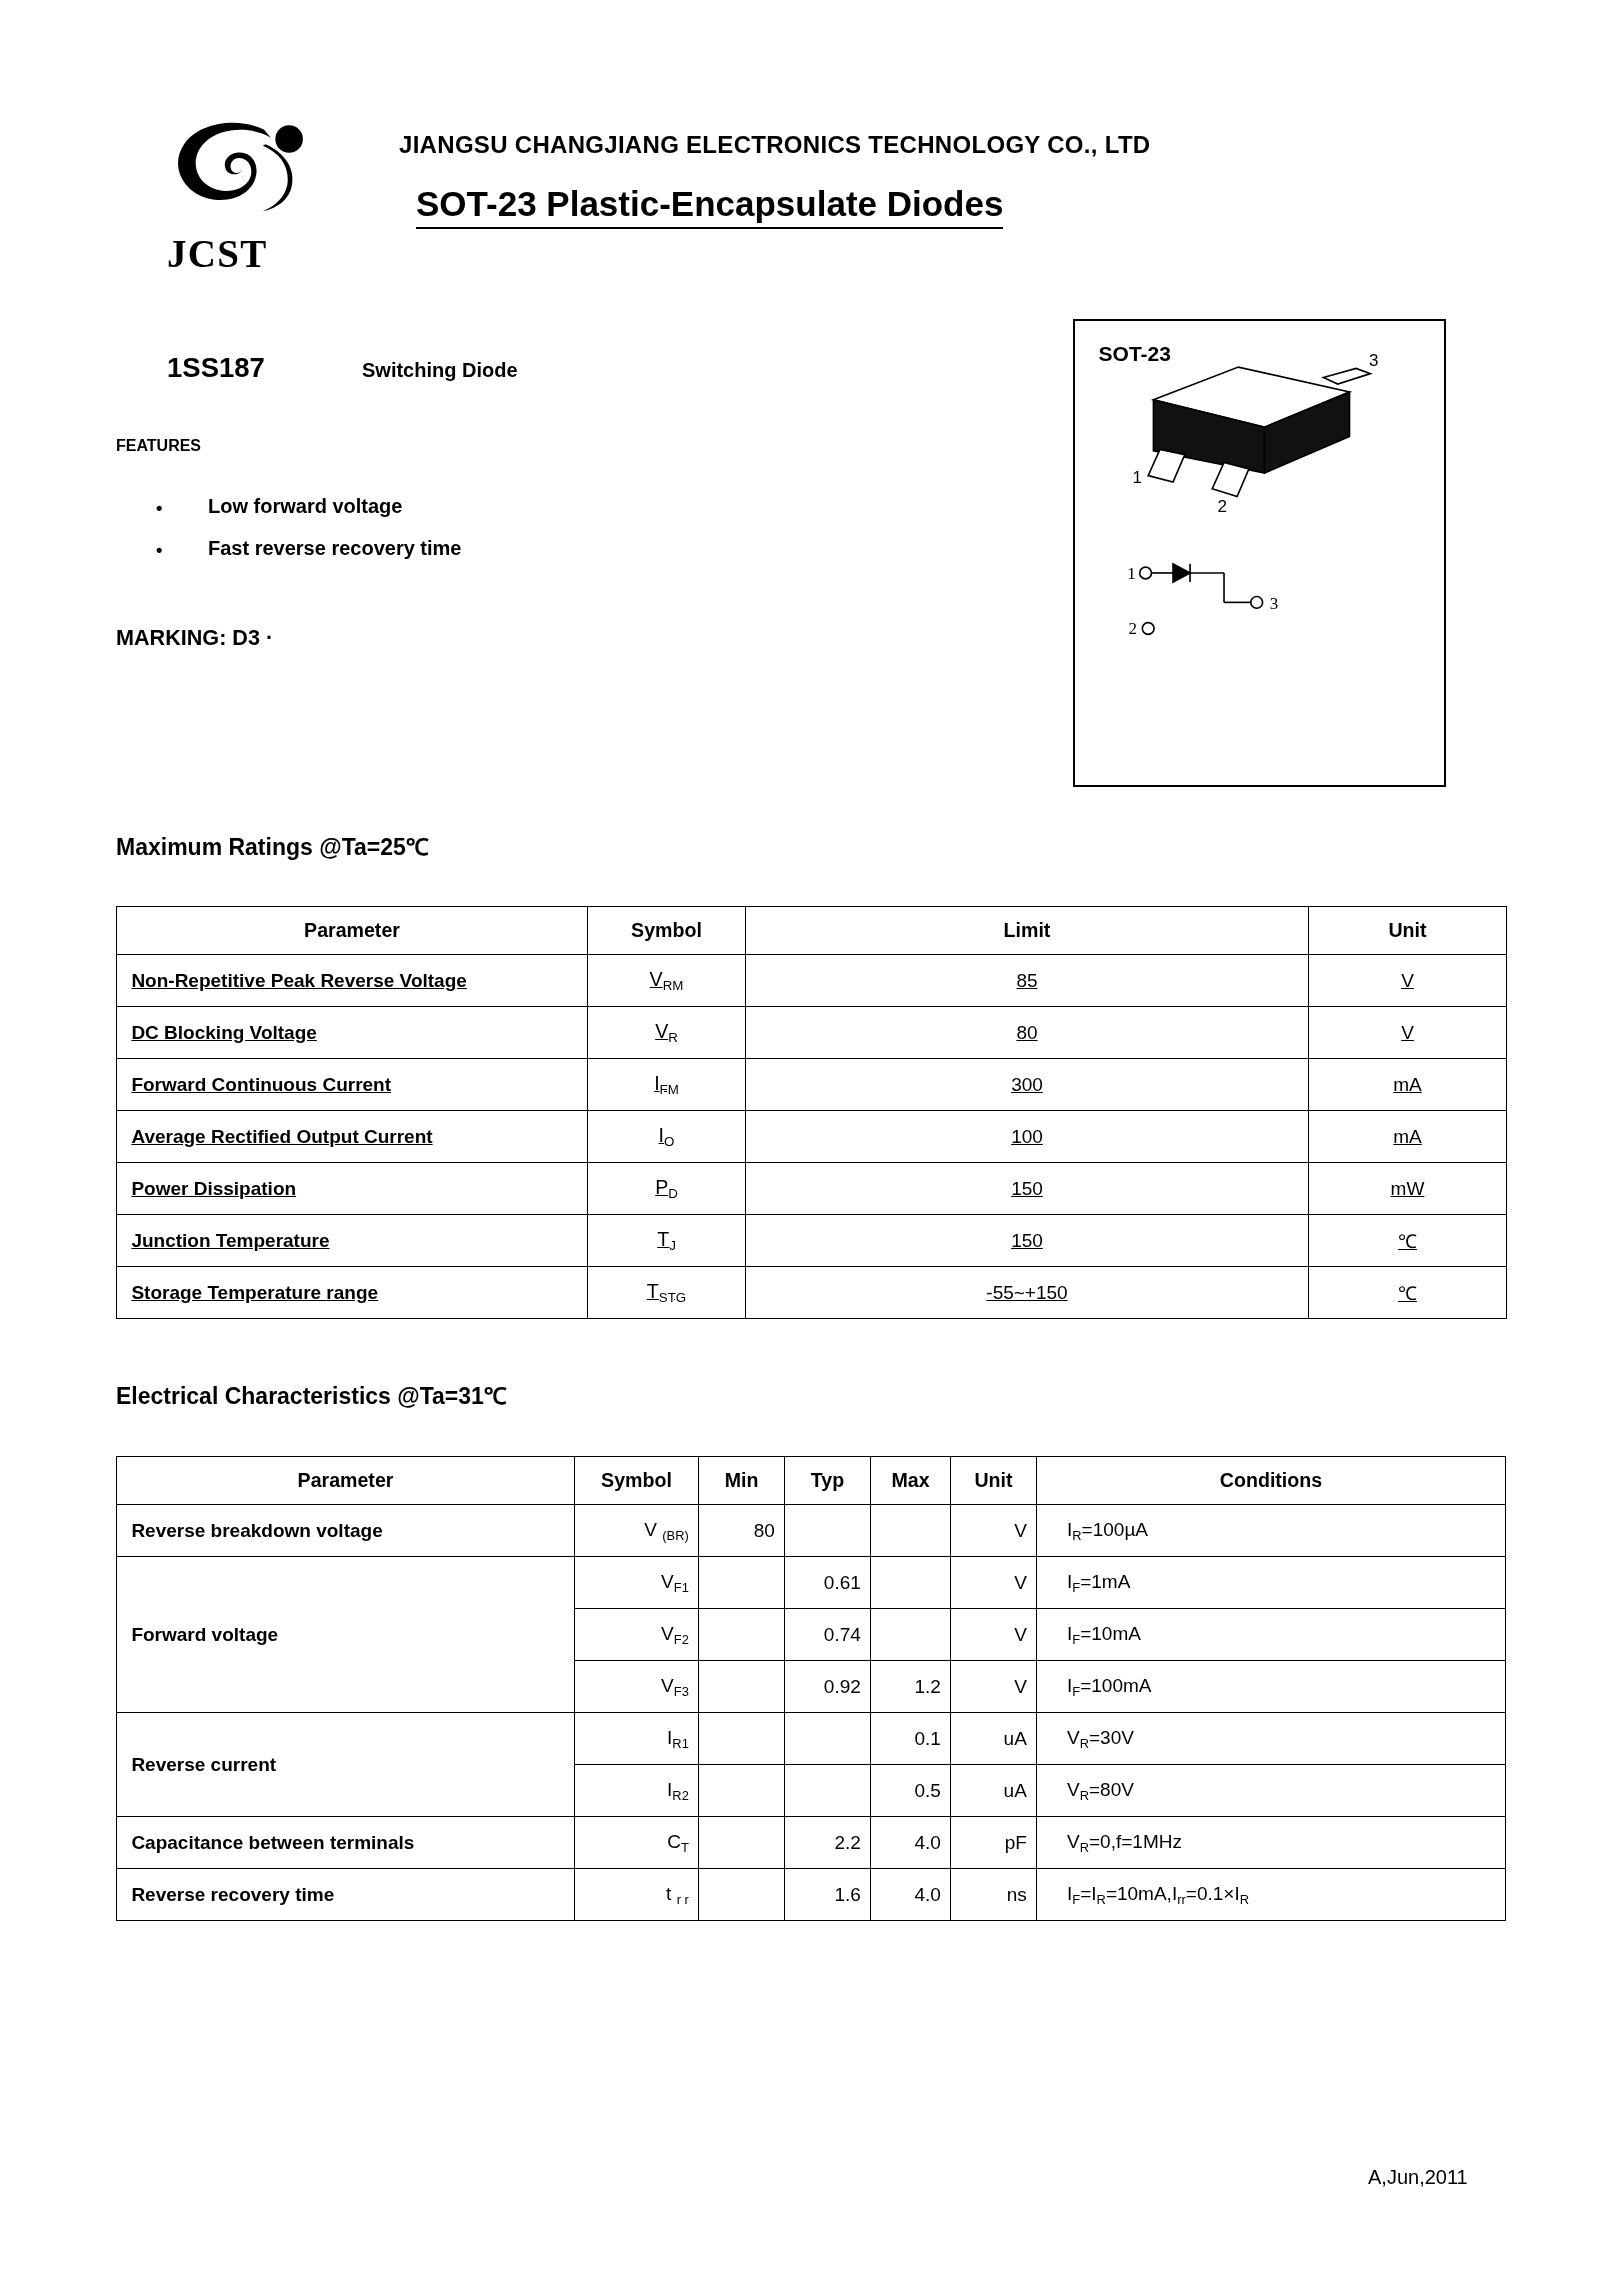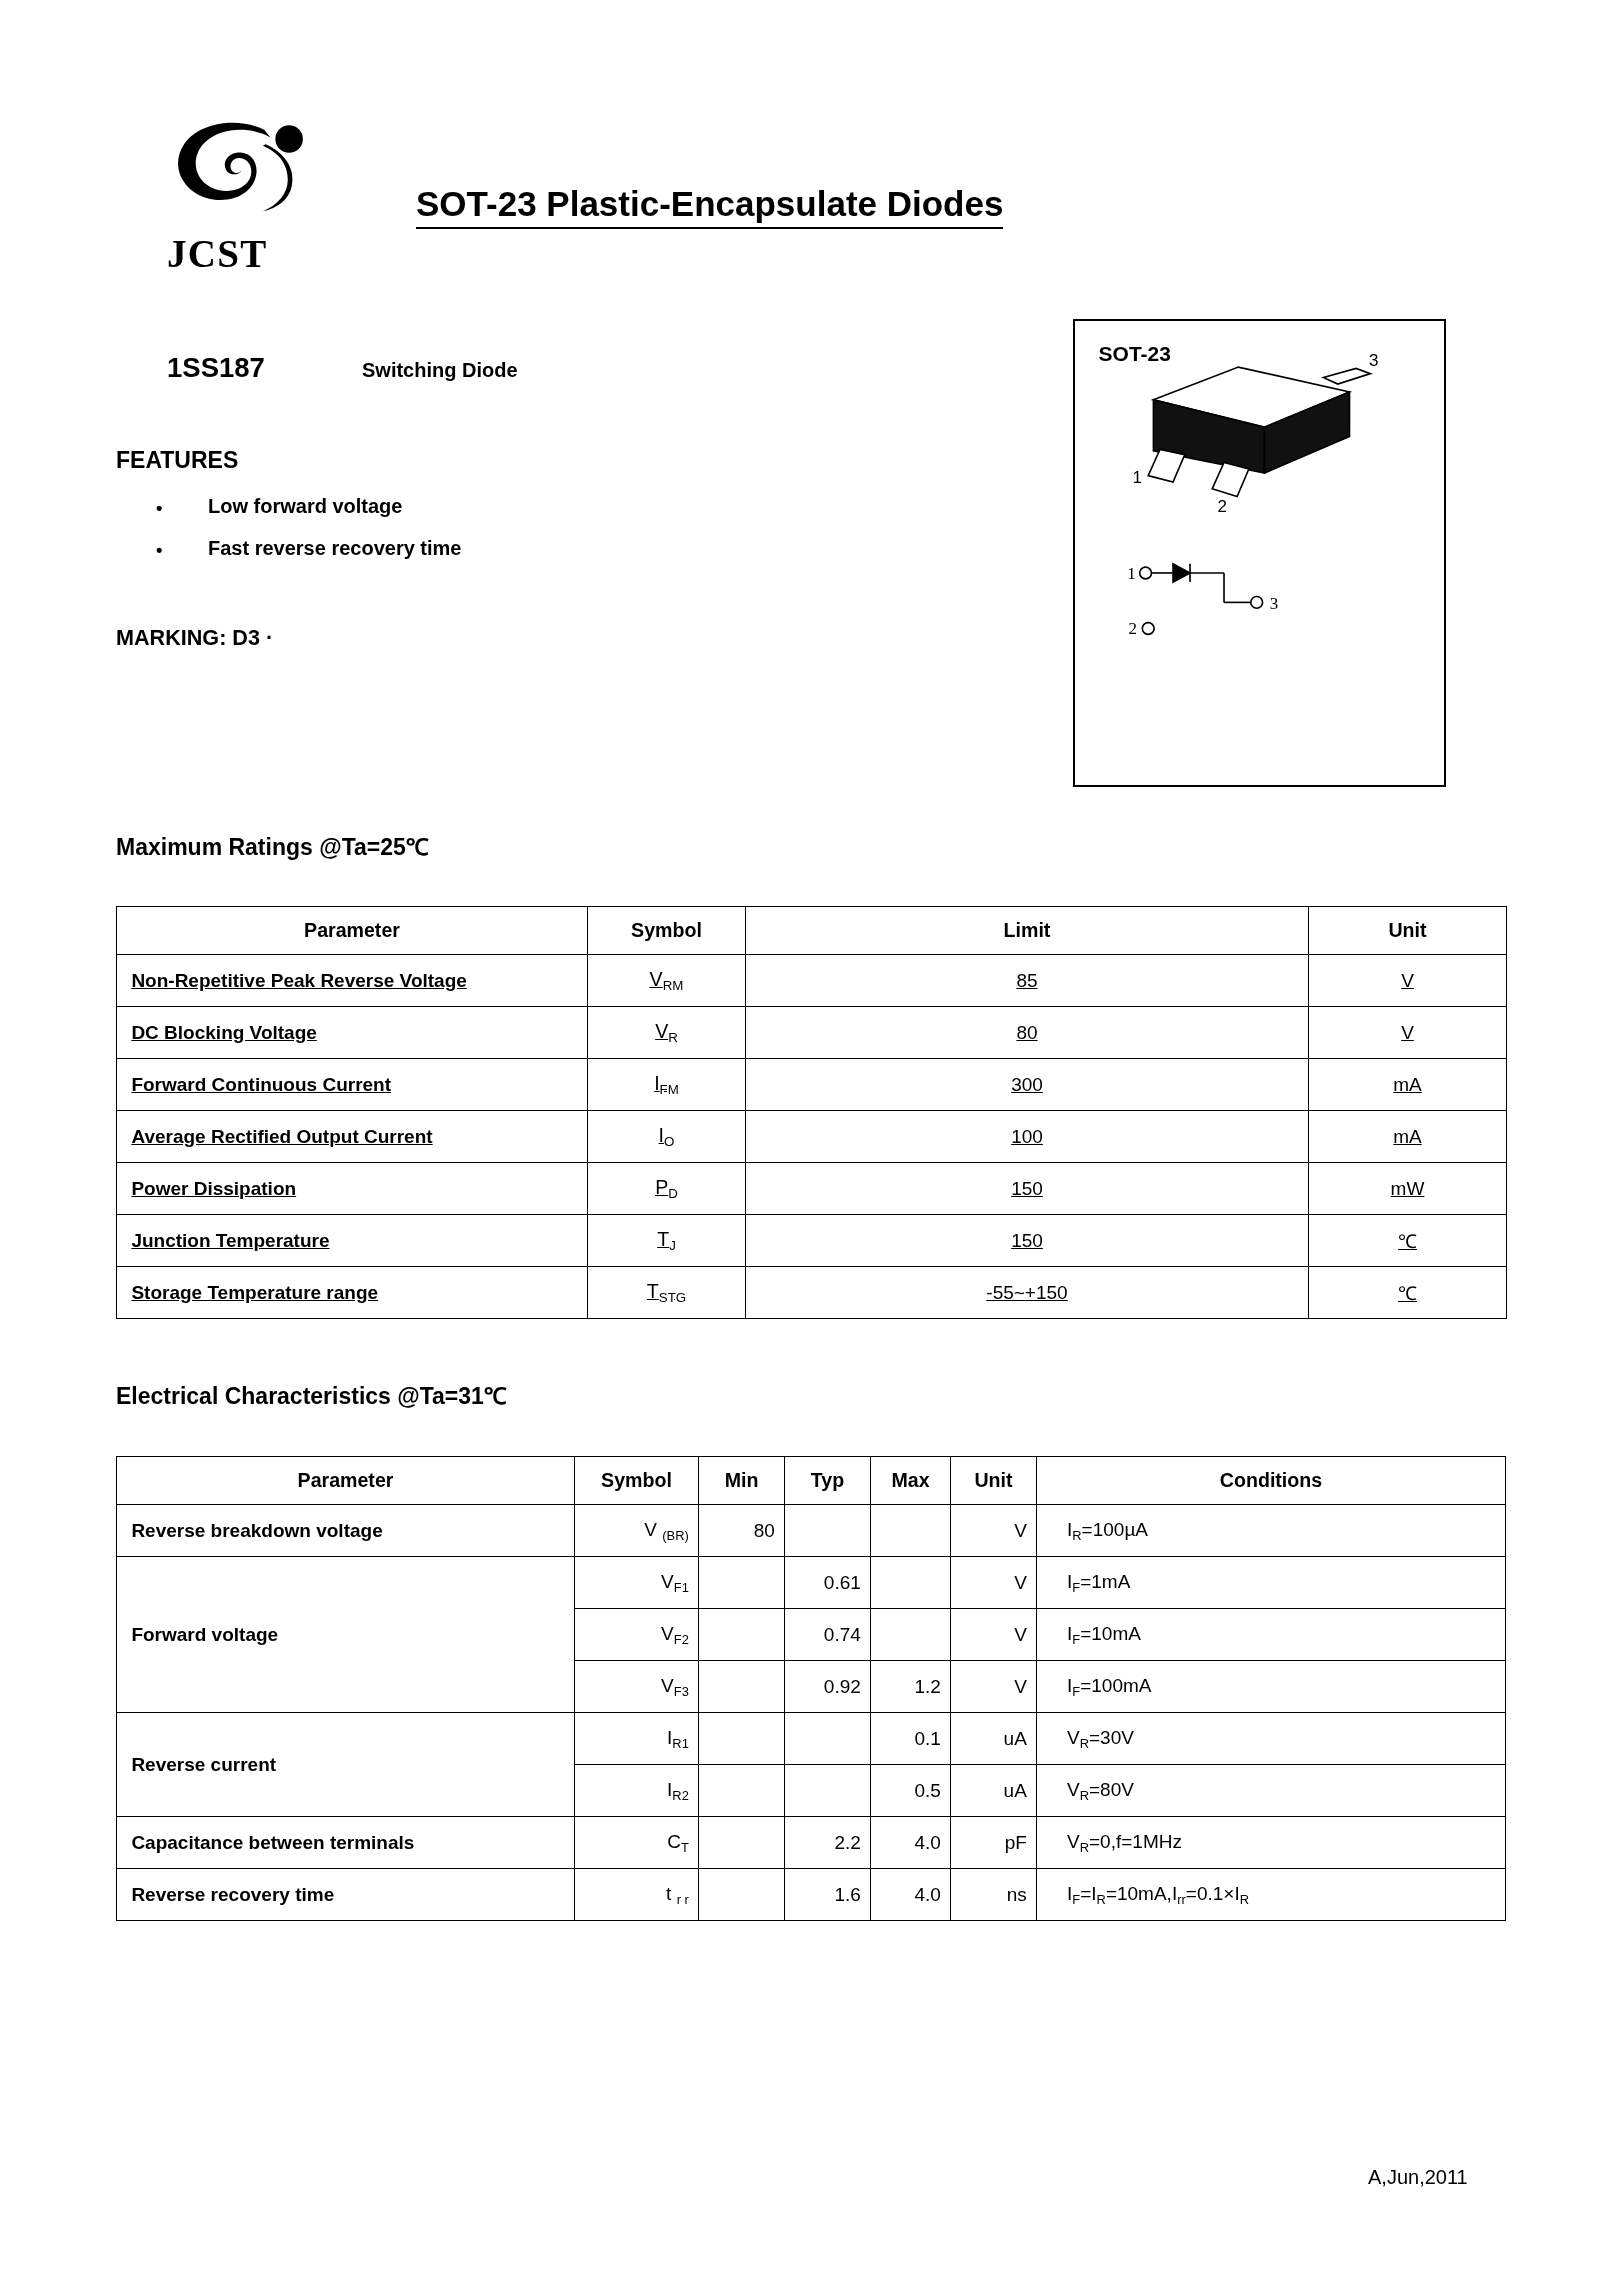--- a/index.html
+++ b/index.html
@@ -70,22 +70,22 @@
   .part-desc {
     position: absolute;
     left: 362px; top: 359px;
     font-size: 20px;
     font-weight: bold;
   }
 
   
   .features-title {
     position: absolute;
-    left: 116px; top: 447px;
-    font-size: 23px;
+    left: 116px; top: 437px;
+    font-size: 16px;
     font-weight: bold;
   }
   .feature-item {
     position: absolute;
     font-size: 20px;
     font-weight: bold;
   }
   .feature-bullet {
     position: absolute;
     font-size: 18.3px;
@@ -183,20 +183,21 @@
       <div class="logo-mark">
         <svg width="151" height="115" viewBox="0 0 230 175" xmlns="http://www.w3.org/2000/svg">
           <path d="M148 18 C110 -2, 48 6, 26 40 C2 76, 28 118, 70 124 C104 129, 132 112, 136 86 C139 64, 124 50, 106 53 C92 55, 84 68, 90 79 C95 88, 110 88, 114 79 C110 86, 99 85, 97 76 C95 65, 106 58, 116 62 C129 67, 132 84, 124 96 C113 112, 86 116, 66 105 C40 91, 36 58, 58 37 C82 14, 128 12, 158 30 Z" fill="#000"></path>
           <ellipse cx="186" cy="32" rx="21" ry="21" fill="#000"></ellipse>
           <path d="M150 40 C178 52, 196 76, 190 104 C186 124, 168 138, 146 142 C170 132, 184 114, 184 94 C184 70, 170 52, 146 42 Z" fill="#000"></path>
         </svg>
       </div>
       <div class="logo-text">JCST</div>
     </div>
 
+    <div class="company">JIANGSU CHANGJIANG ELECTRONICS TECHNOLOGY CO., LTD</div>
     <div class="doc-title">SOT-23 Plastic-Encapsulate Diodes</div>
   </div>
 
   <div class="part-no">1SS187</div>
   <div class="part-desc">Switching Diode</div>
 
   <div class="features-title">FEATURES</div>
 
   <div class="feature-bullet" style="left:156px; top:497px;">•</div>
   <div class="feature-item" style="left:208px; top:495px;">Low forward voltage</div>

